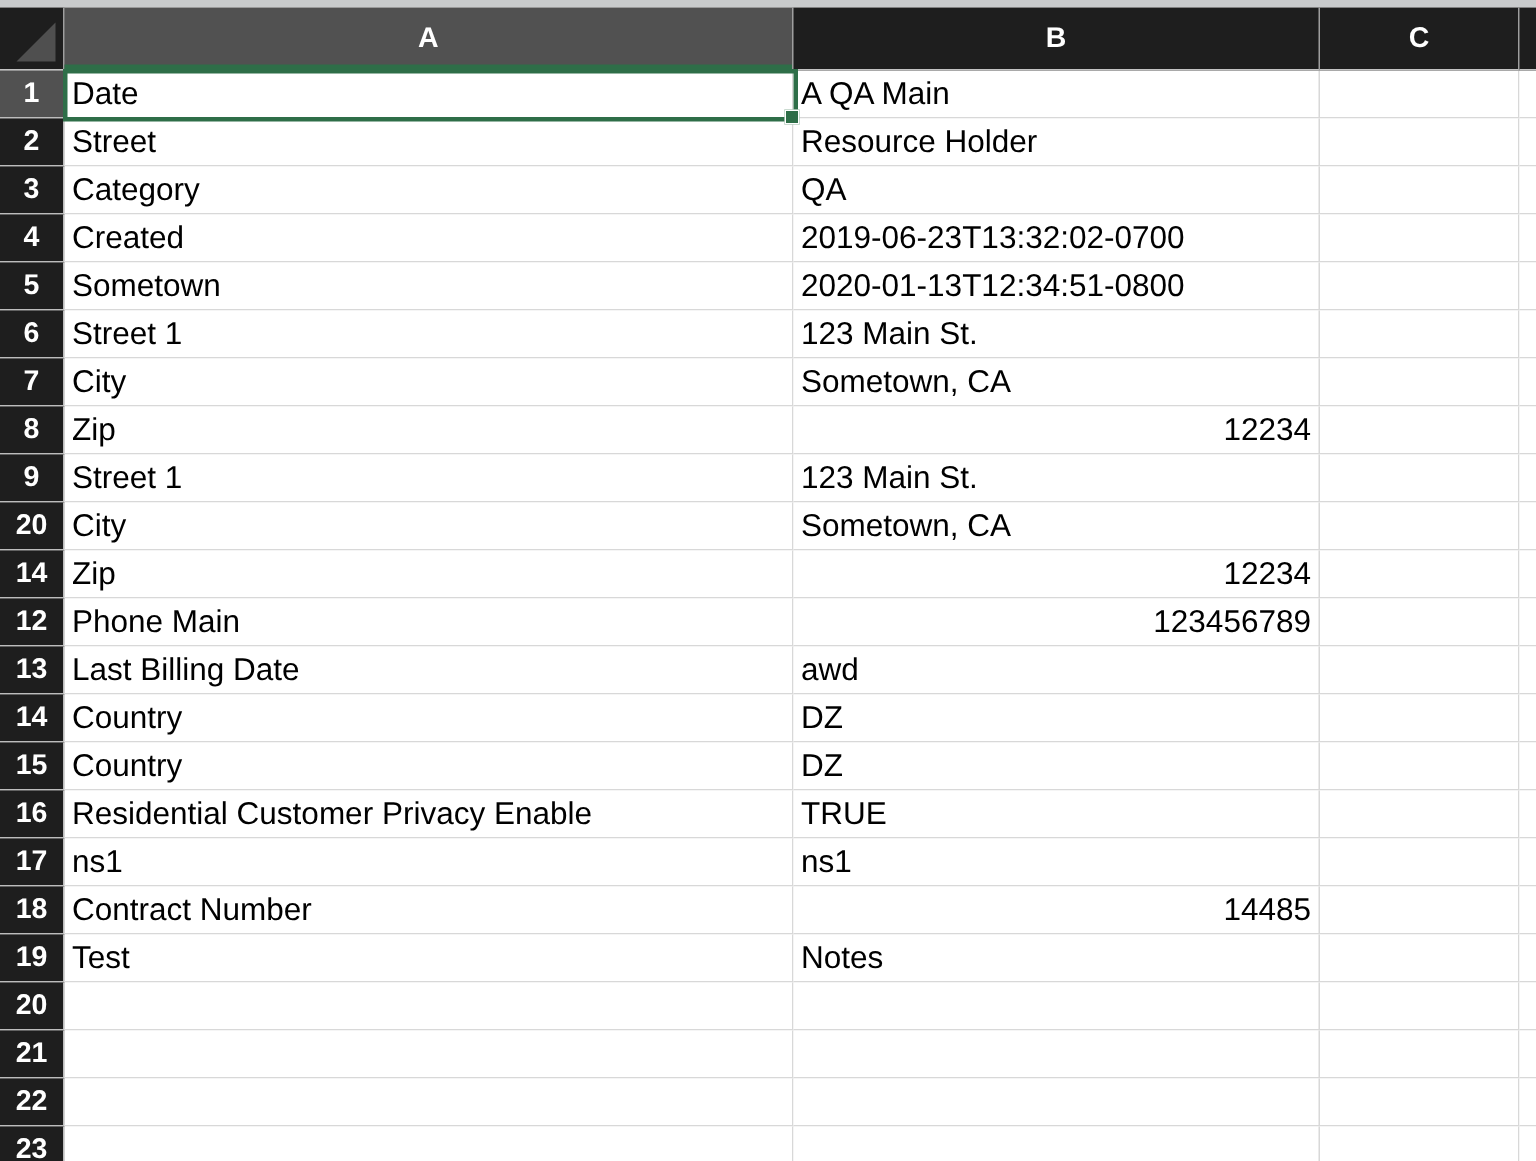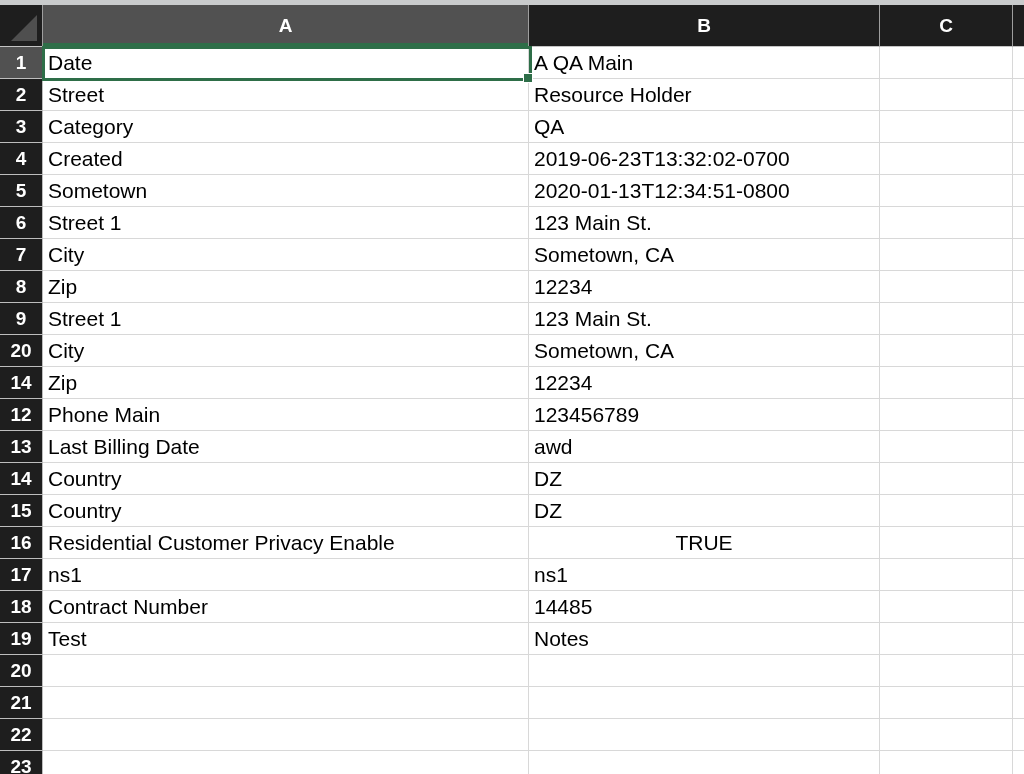--- a/index.html
+++ b/index.html
@@ -63,22 +63,22 @@
     border-bottom:1px solid #D8D8D8;
     font-size:21px;
     line-height:31px;
     color:#000000;
     padding:0 5px;
     white-space:nowrap;
     overflow:hidden;
   }
   .cell.cd{border-right:none;}
   .al-left{text-align:left;}
-  .al-right{text-align:left;}
-  .al-center{text-align:center;}
+  .al-right{text-align:right;}
+  .al-center{}
   .selection{
     position:absolute;
     left:42px;top:46px;
     width:490px;height:35px;
     box-sizing:border-box;
     border:3px solid #2E6E48;
     pointer-events:none;
     z-index:5;
   }
   .fill-handle{

